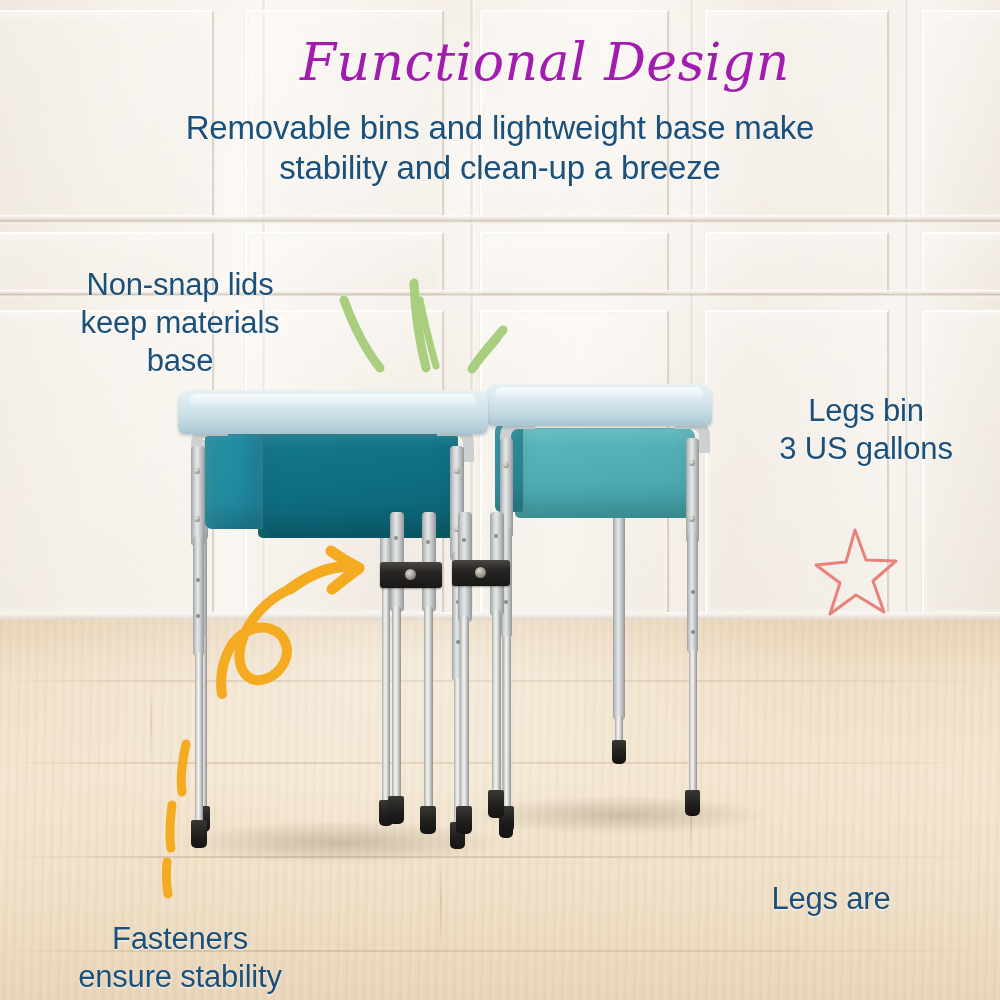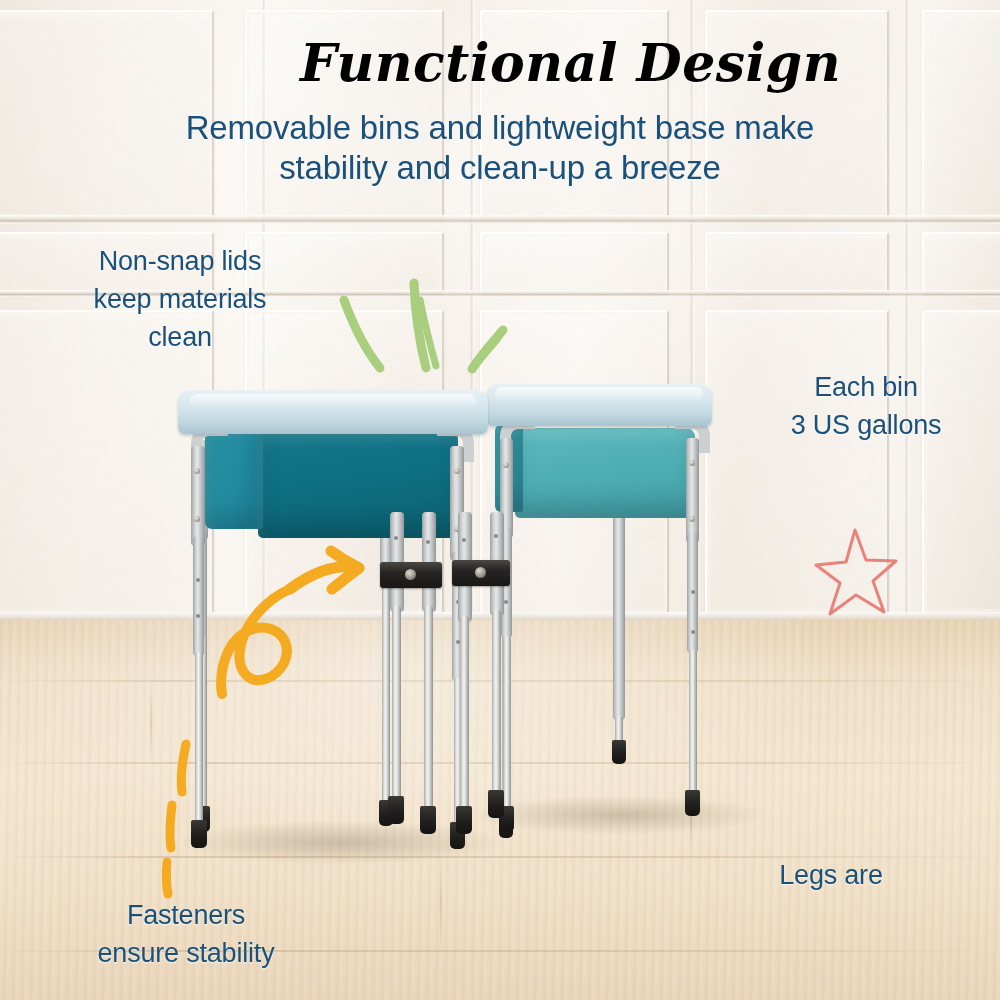--- a/index.html
+++ b/index.html
@@ -162,47 +162,48 @@
   }
   .shadow-blob {
     position:absolute;
     background: radial-gradient(ellipse at center, rgba(120,100,75,.30), rgba(120,100,75,0) 70%);
     border-radius:50%;
   }
 
   
   .headline {
     position:absolute;
-    color:#000000;
+    color:#a21caf;
     font-family: "DejaVu Serif", serif;
     font-style: italic;
-    font-weight: 700;
+    font-weight: 400;
     font-size: 52px;
     letter-spacing: .5px;
     white-space: nowrap;
     text-shadow: 0 1px 1px rgba(255,255,255,.7);
   }
   .subhead {
     position:absolute;
     color:#1A5079;
     font-size: 33px;
     line-height: 40px;
     text-align:center;
     font-weight: 400;
     letter-spacing: -0.2px;
     text-shadow: 0 1px 1px rgba(255,255,255,.6);
   }
   .callout {
     position:absolute;
     color:#1A5079;
-    font-size: 27px;
+    font-size: 31px;
     line-height: 38px;
     text-align:center;
     letter-spacing: -0.2px;
     text-shadow: 0 1px 2px rgba(255,255,255,.75);
+    margin-top: 24px;
   }
 
   svg.overlay { position:absolute; left:0; top:0; width:1000px; height:1000px; pointer-events:none; }
 </style>
 </head>
 <body>
 
 <div id="scene">
 
   <div class="wall"></div>
@@ -390,29 +391,29 @@
   <div class="headline" style="left:300px; top:32px;">Functional Design</div>
 
   <div class="subhead" style="left:90px; top:108px; width:820px;">
     <div>Removable bins and lightweight base make</div>
     <div>stability and clean-up a breeze</div>
   </div>
 
   <div class="callout" style="left:30px; top:242px; width:300px;">
     <div>Non-snap lids</div>
     <div>keep materials</div>
-    <div>clean</div>
+    <div>base</div>
   </div>
 
   <div class="callout" style="left:740px; top:368px; width:252px;">
-    <div>Each bin</div>
+    <div>Legs bin</div>
     <div>3 US gallons</div>
   </div>
 
-  <div class="callout" style="left:26px; top:896px; width:320px;">
+  <div class="callout" style="left:20px; top:896px; width:320px;">
     <div>Fasteners</div>
     <div>ensure stability</div>
   </div>
 
   <div class="callout" style="left:670px; top:856px; width:322px;">
     <div>Legs are</div>
   </div>
 
 </div>
 

